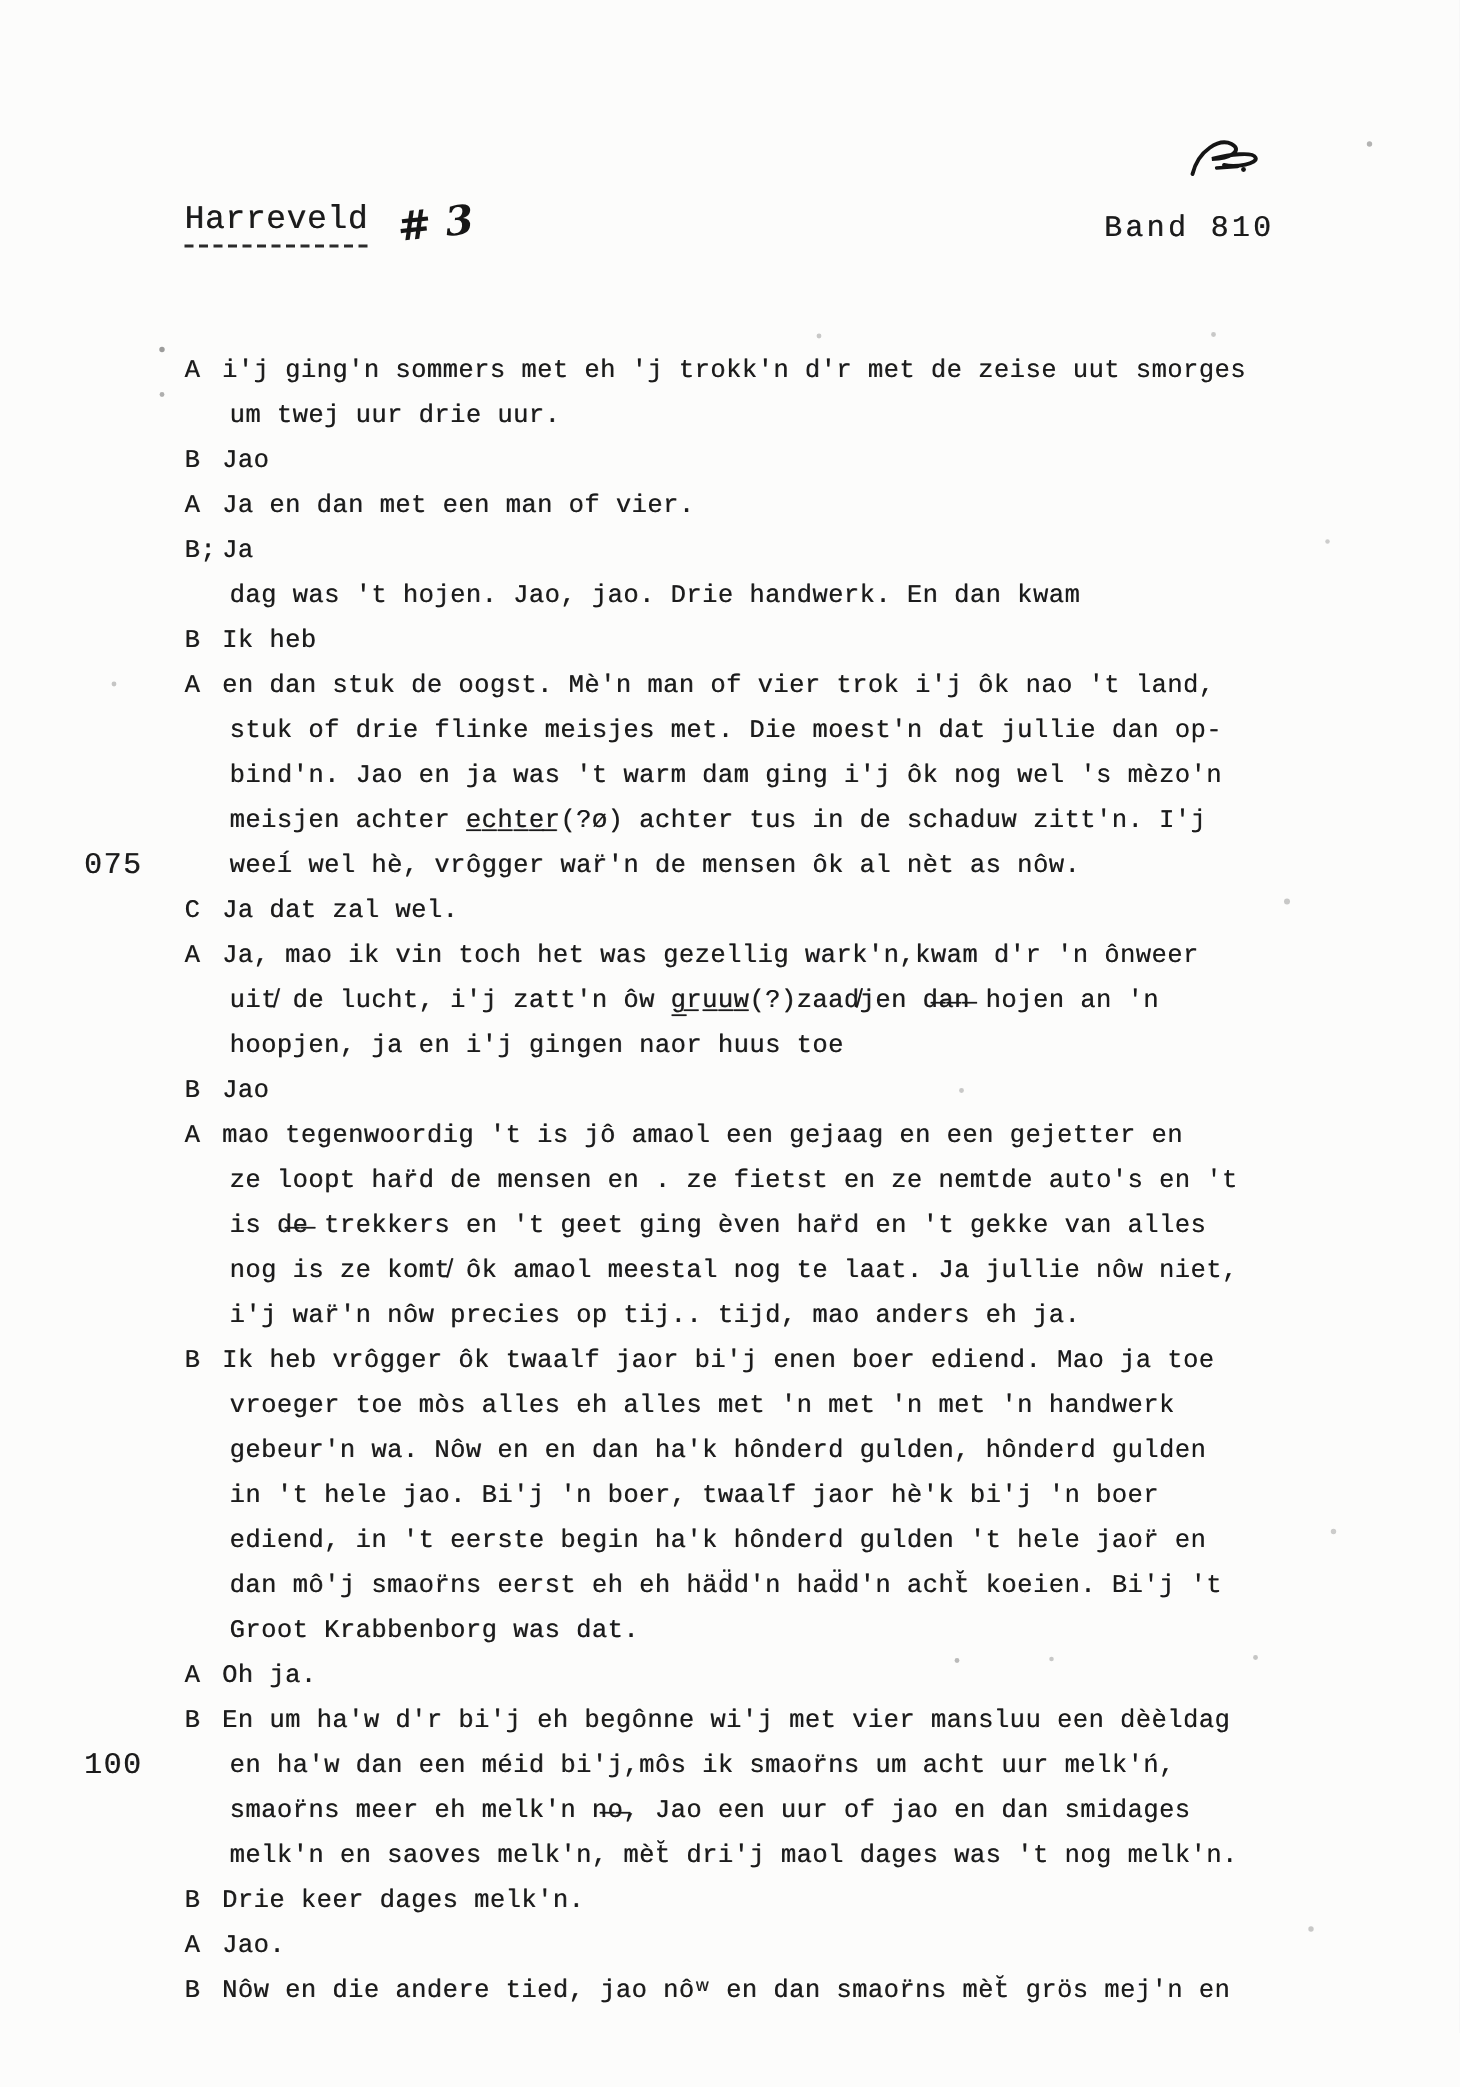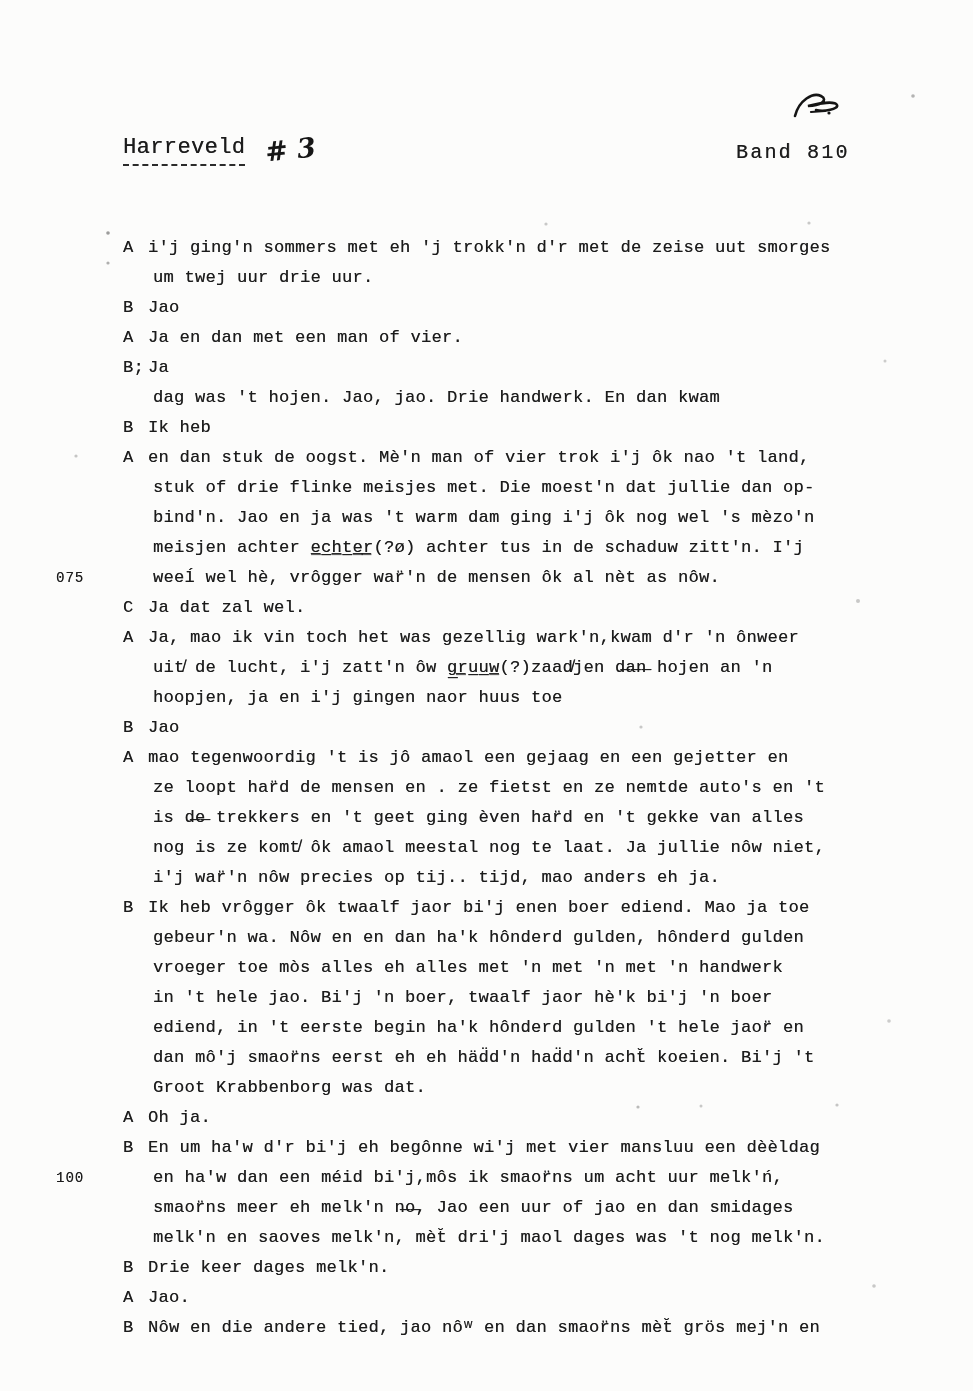--- a/index.html
+++ b/index.html
@@ -36,21 +36,21 @@
     text-shadow:.3px .3px .4px rgba(15,15,15,.65);
   }
   .scribble{position:absolute;left:791px;top:90px;}
   
   .transcript{position:absolute;left:123px;top:189px;margin-top:44px;}
   .line{position:relative;height:30px;line-height:30px;white-space:pre;}
   .speaker{display:inline-block;width:25px;}
   .line.cont .text{padding-left:5px;}
   .mnum{
     position:absolute;left:-67px;top:0;
-    font-size:14px;letter-spacing:1px;
+    font-size:20px;letter-spacing:1px;
     text-shadow:.25px .25px .4px rgba(15,15,15,.6);
   }
   
   .speckles{
     position:absolute;left:0;top:0;width:2px;height:2px;border-radius:50%;
     background:transparent;
     box-shadow:
       857px 600px 0 1px rgba(80,80,80,.30),
       888px 1020px 0 .8px rgba(80,80,80,.28),
       637px 1106px 0 .6px rgba(80,80,80,.38),
@@ -102,22 +102,22 @@
       <div class="line"><span class="speaker">A</span><span class="text">Ja, mao ik vin toch het was gezellig wark'n,kwam d'r 'n ônweer</span></div>
       <div class="line cont"><span class="speaker"></span><span class="text">uit̸ de lucht, i'j zatt'n ôw g̲r̲u̲u̲w̲(?)zaad̸jen d̶a̶n̶ hojen an 'n</span></div>
       <div class="line cont"><span class="speaker"></span><span class="text">hoopjen, ja en i'j gingen naor huus toe</span></div>
       <div class="line"><span class="speaker">B</span><span class="text">Jao</span></div>
       <div class="line"><span class="speaker">A</span><span class="text">mao tegenwoordig 't is jô amaol een gejaag en een gejetter en</span></div>
       <div class="line cont"><span class="speaker"></span><span class="text">ze loopt har̈d de mensen en . ze fietst en ze nemtde auto's en 't</span></div>
       <div class="line cont"><span class="speaker"></span><span class="text">is d̶e̶ trekkers en 't geet ging èven har̈d en 't gekke van alles</span></div>
       <div class="line cont"><span class="speaker"></span><span class="text">nog is ze komt̸ ôk amaol meestal nog te laat. Ja jullie nôw niet,</span></div>
       <div class="line cont"><span class="speaker"></span><span class="text">i'j war̈'n nôw precies op tij.. tijd, mao anders eh ja.</span></div>
       <div class="line"><span class="speaker">B</span><span class="text">Ik heb vrôgger ôk twaalf jaor bi'j enen boer ediend. Mao ja toe</span></div>
+      <div class="line cont"><span class="speaker"></span><span class="text">vroeger toe mòs alles eh alles met 'n met 'n met 'n handwerk</span></div>
       <div class="line cont"><span class="speaker"></span><span class="text">gebeur'n wa. Nôw en en dan ha'k hônderd gulden, hônderd gulden</span></div>
-      <div class="line cont"><span class="speaker"></span><span class="text">vroeger toe mòs alles eh alles met 'n met 'n met 'n handwerk</span></div>
       <div class="line cont"><span class="speaker"></span><span class="text">in 't hele jao. Bi'j 'n boer, twaalf jaor hè'k bi'j 'n boer</span></div>
       <div class="line cont"><span class="speaker"></span><span class="text">ediend, in 't eerste begin ha'k hônderd gulden 't hele jaor̈ en</span></div>
       <div class="line cont"><span class="speaker"></span><span class="text">dan mô'j smaor̈ns eerst eh eh häd̈d'n had̈d'n acht̆ koeien. Bi'j 't</span></div>
       <div class="line cont"><span class="speaker"></span><span class="text">Groot Krabbenborg was dat.</span></div>
       <div class="line"><span class="speaker">A</span><span class="text">Oh ja.</span></div>
       <div class="line"><span class="speaker">B</span><span class="text">En um ha'w d'r bi'j eh begônne wi'j met vier mansluu een dèèldag</span></div>
       <div class="line cont"><span class="mnum">100</span><span class="speaker"></span><span class="text">en ha'w dan een méid bi'j,môs ik smaor̈ns um acht uur melk'ń,</span></div>
       <div class="line cont"><span class="speaker"></span><span class="text">smaor̈ns meer eh melk'n n̶o̶, Jao een uur of jao en dan smidages</span></div>
       <div class="line cont"><span class="speaker"></span><span class="text">melk'n en saoves melk'n, mèt̆ dri'j maol dages was 't nog melk'n.</span></div>
       <div class="line"><span class="speaker">B</span><span class="text">Drie keer dages melk'n.</span></div>

